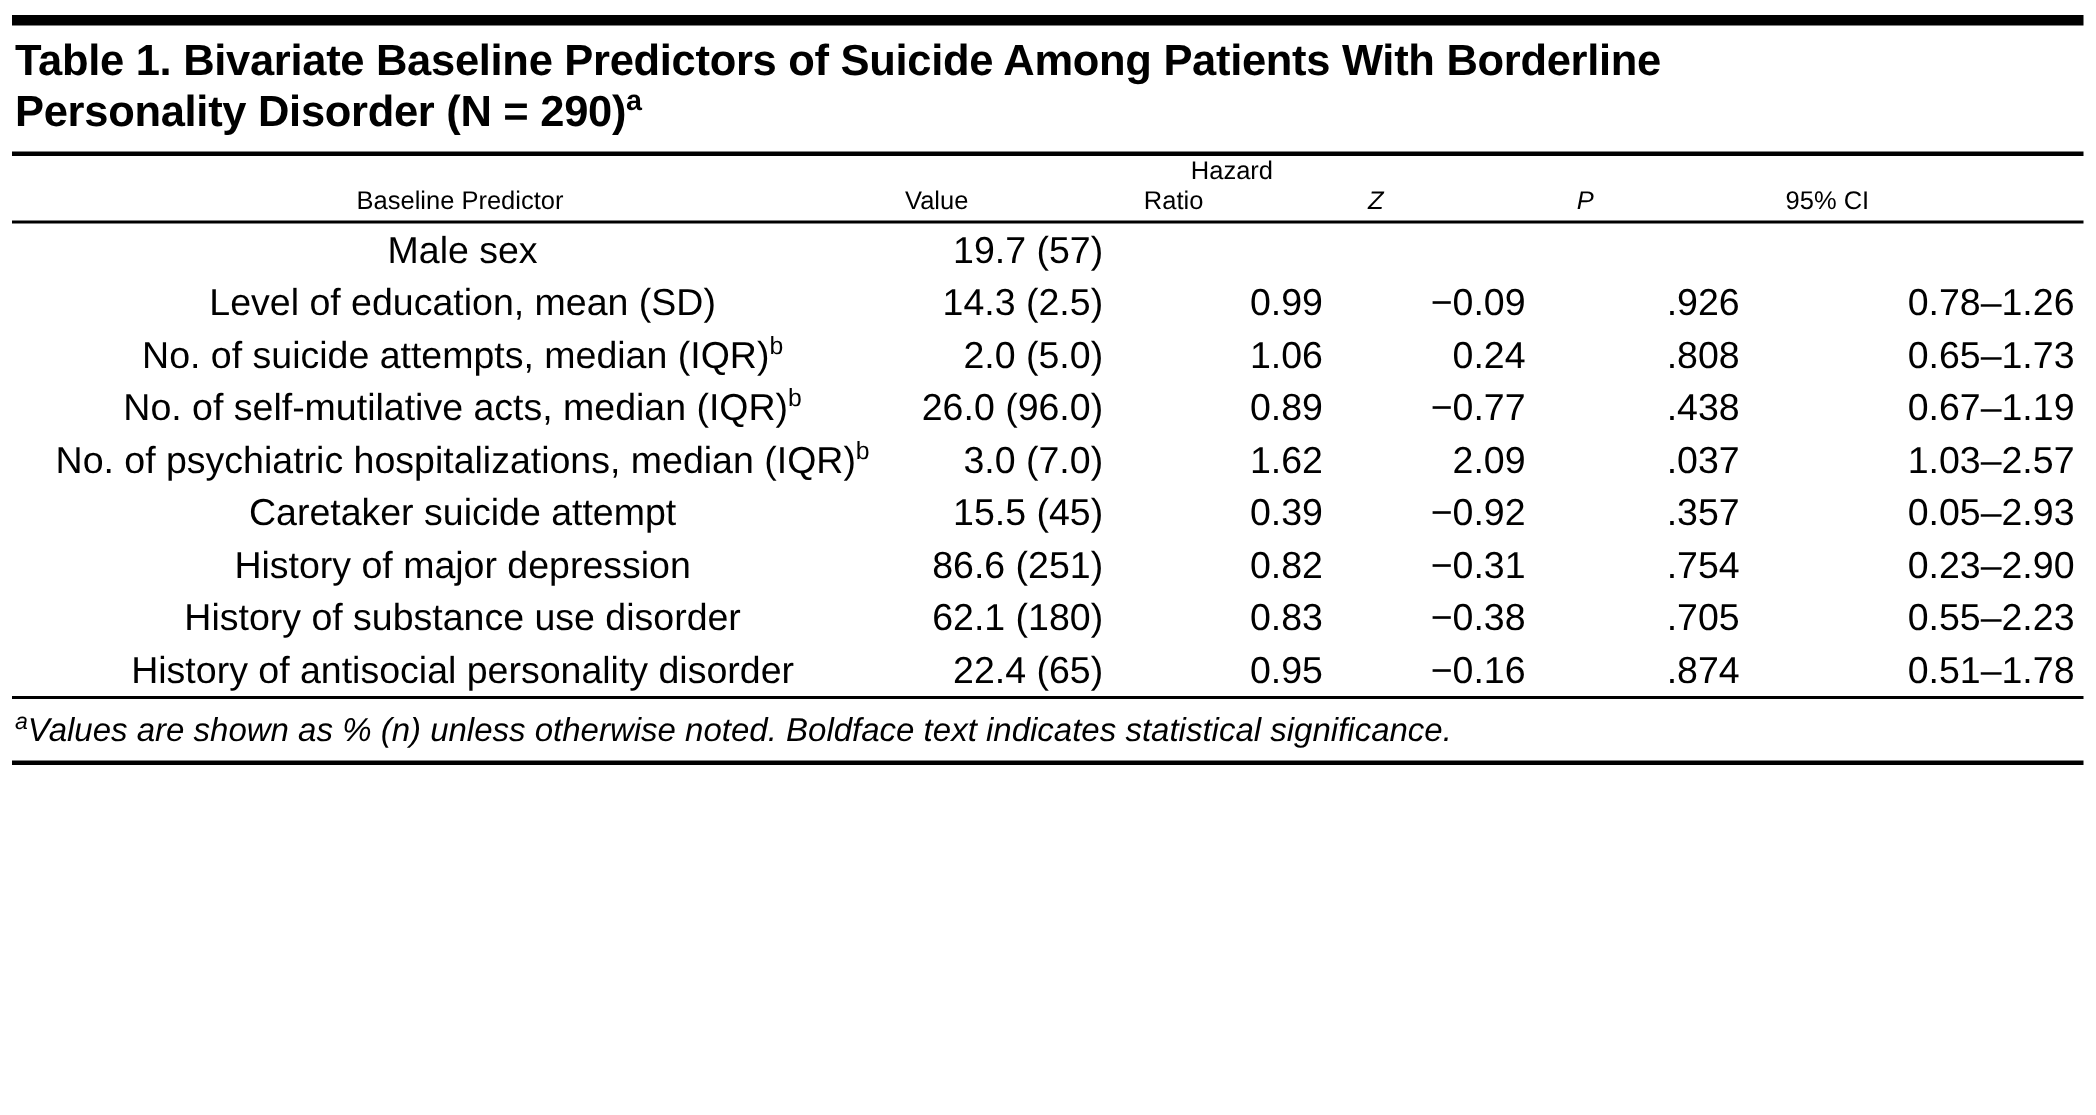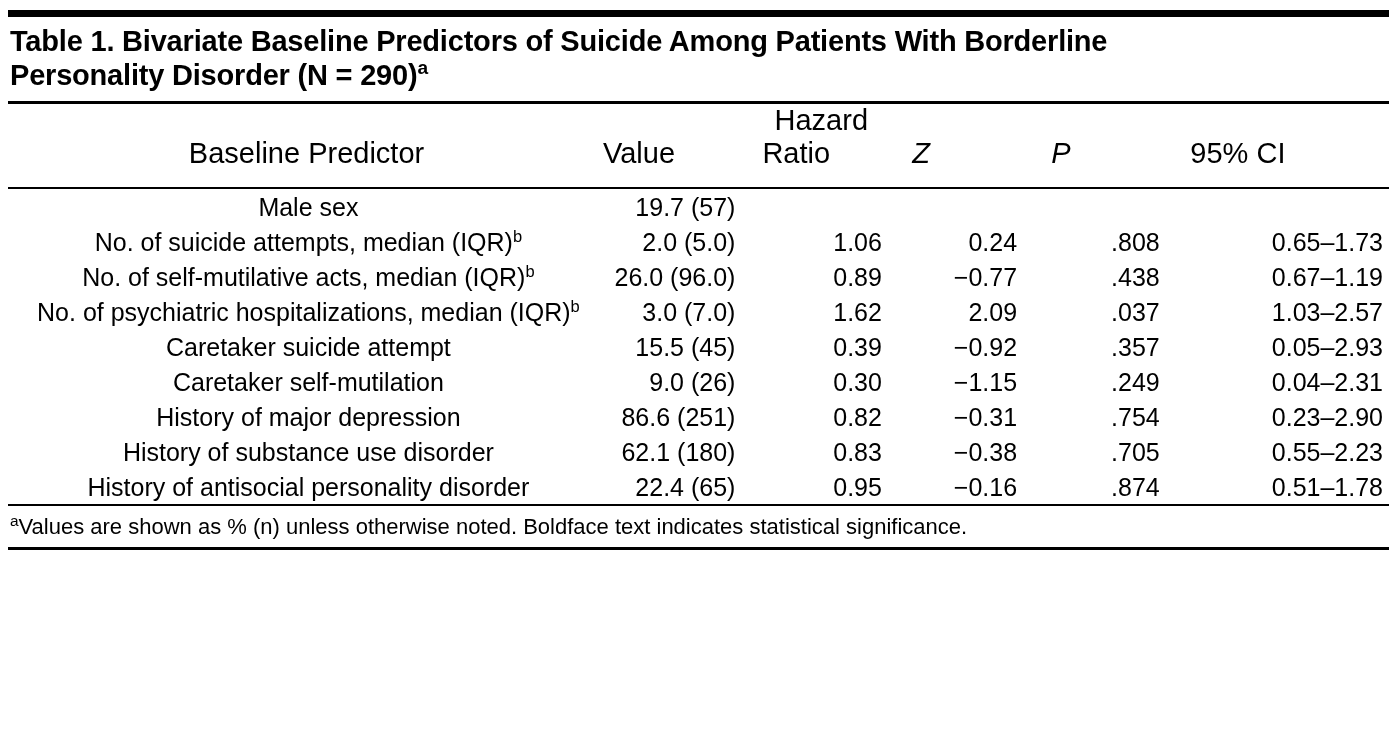--- a/index.html
+++ b/index.html
@@ -49,22 +49,22 @@
     width: 100%;
     border-collapse: collapse;
     font-size: 25px;
   }
   th, td {
     padding: 0;
     vertical-align: bottom;
   }
   thead th {
     font-weight: normal;
-    font-size: 29px;
-    padding-bottom: 17px;
+    font-size: 17px;
+    padding-bottom: 3px;
   }
   .col-pred   { text-align: center;  width: 600px; padding-left: 2px; }
   .col-value  { text-align: right; width: 160px; padding-right: 30px; }
   .col-hr     { text-align: right; width: 150px; padding-right: 32px; }
   .col-z      { text-align: right; width: 140px; padding-right: 36px; }
   .col-p      { text-align: right; width: 140px; padding-right: 32px; }
   .col-ci     { text-align: right; width: 200px; padding-right: 6px; }
   .hdr-stack {
     display: block;
     text-align: left;
@@ -92,21 +92,21 @@
     line-height: 1.28;
     padding: 7px 2px 6px 2px;
   }
   .notes p { margin: 0; }
   .notes p.indent-cont { text-indent: 0; padding-left: 36px; }
   .notes sup {
     font-size: 0.7em;
     vertical-align: super;
     line-height: 0;
   }
-  .note-block { margin-bottom: 0; }
+  .note-block { margin-bottom: 0; font-style: italic; }
 </style>
 </head>
 <body>
 
 <div class="table-wrap">
 
   <div class="rule-top"></div>
 
   <div class="title">
     <span>Table 1. Bivariate Baseline Predictors of Suicide Among Patients With Borderline</span>
@@ -148,20 +148,28 @@
 
   <table>
     <tbody id="tbody">
         <tr>
           <td class="col-pred">Male sex</td>
           <td class="col-value">19.7 (57)</td>
           <td class="col-hr"></td>
           <td class="col-z"></td>
           <td class="col-p"></td>
           <td class="col-ci"></td>
+        </tr>
+        <tr>
+          <td class="col-pred">Level of education, mean (SD)</td>
+          <td class="col-value">14.3 (2.5)</td>
+          <td class="col-hr">0.99</td>
+          <td class="col-z">−0.09</td>
+          <td class="col-p">.926</td>
+          <td class="col-ci">0.78–1.26</td>
         </tr>
         <tr>
           <td class="col-pred">No. of suicide attempts, median (IQR)<sup>b</sup></td>
           <td class="col-value">2.0 (5.0)</td>
           <td class="col-hr">1.06</td>
           <td class="col-z">0.24</td>
           <td class="col-p">.808</td>
           <td class="col-ci">0.65–1.73</td>
         </tr>
         <tr>
@@ -182,28 +190,20 @@
         </tr>
         <tr>
           <td class="col-pred">Caretaker suicide attempt</td>
           <td class="col-value">15.5 (45)</td>
           <td class="col-hr">0.39</td>
           <td class="col-z">−0.92</td>
           <td class="col-p">.357</td>
           <td class="col-ci">0.05–2.93</td>
         </tr>
         <tr>
-          <td class="col-pred">Caretaker self-mutilation</td>
-          <td class="col-value">9.0 (26)</td>
-          <td class="col-hr">0.30</td>
-          <td class="col-z">−1.15</td>
-          <td class="col-p">.249</td>
-          <td class="col-ci">0.04–2.31</td>
-        </tr>
-        <tr>
           <td class="col-pred">History of major depression</td>
           <td class="col-value">86.6 (251)</td>
           <td class="col-hr">0.82</td>
           <td class="col-z">−0.31</td>
           <td class="col-p">.754</td>
           <td class="col-ci">0.23–2.90</td>
         </tr>
         <tr>
           <td class="col-pred">History of substance use disorder</td>
           <td class="col-value">62.1 (180)</td>

